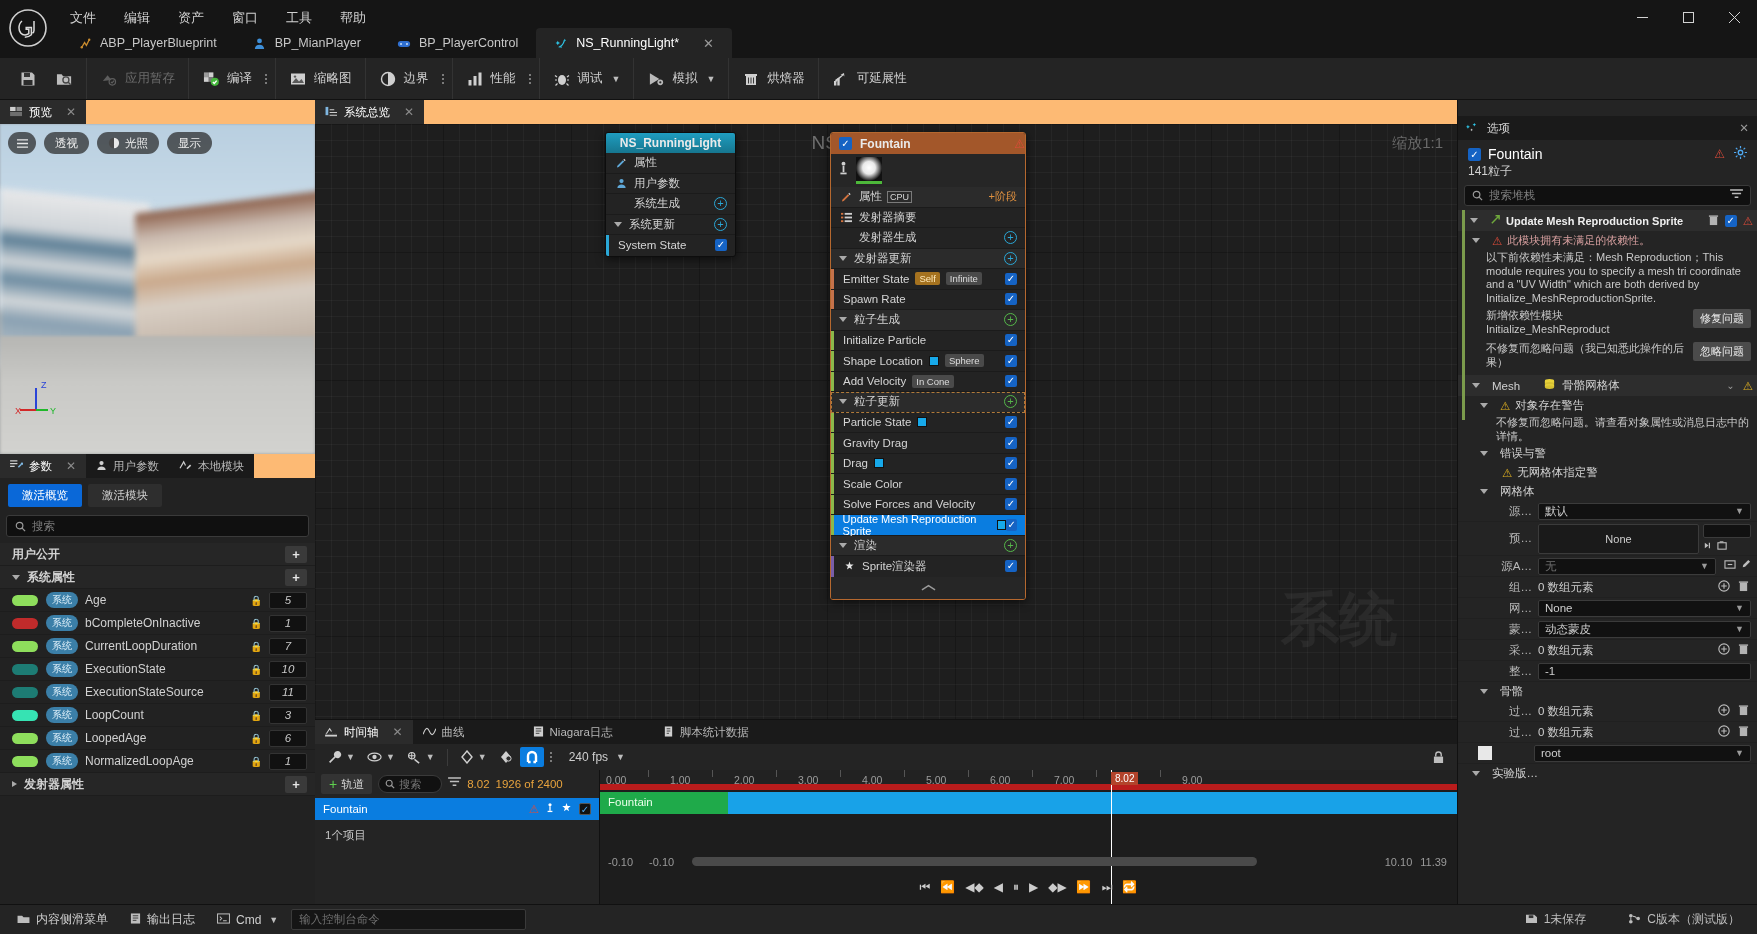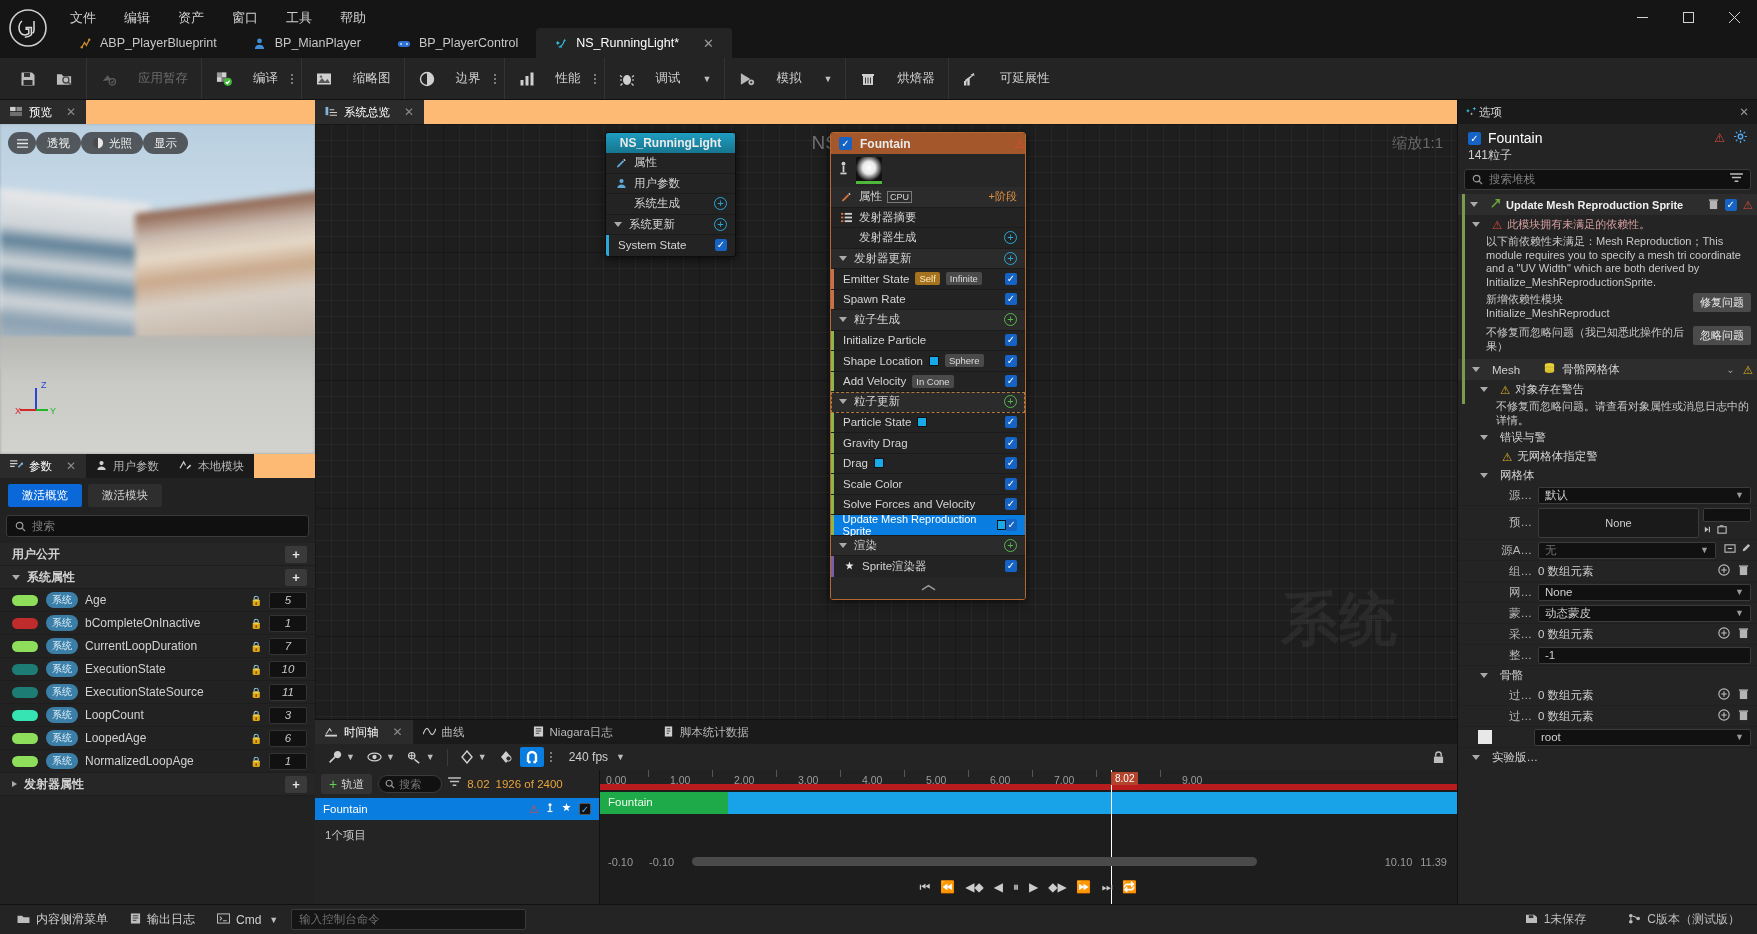--- a/index.html
+++ b/index.html
@@ -25,21 +25,21 @@
   .tab{ height:30px; display:flex; align-items:center; gap:8px; padding:0 18px; font-size:12.5px;
         color:#c8c8c8; border-radius:4px 4px 0 0; background:transparent;}
   .tab .tico{ width:14px;height:14px; display:flex; align-items:center; justify-content:center;}
   .tab.active{ background:#242424; color:#fff;}
   .tab .x{ margin-left:16px; color:#9a9a9a; font-size:13px;}
 
   
   .toolbar{ height:42px; flex:0 0 42px; background:#242424; display:flex; align-items:center;
             border-bottom:1px solid #111; padding-left:6px;}
   .tb-group{ display:flex; align-items:center; height:100%; border-right:1px solid #333; padding:0 4px;}
-  .tb-btn{ display:flex; align-items:center; gap:20px; height:34px; padding:0 9px; color:#d0d0d0; font-size:12.5px; border-radius:3px;font-family:Liberation Serif, serif;}
+  .tb-btn{ display:flex; align-items:center; gap:7px; height:34px; padding:0 9px; color:#d0d0d0; font-size:12.5px; border-radius:3px;font-family:Liberation Serif, serif;}
   .tb-btn.dim{ color:#6b6b6b; }
   .tb-ico{ width:18px; height:18px; display:inline-flex; align-items:center; justify-content:center;}
   .kebab{ width:10px; display:flex; flex-direction:column; align-items:center; gap:2px; padding:0 4px;}
   .kebab i{ width:2px;height:2px;background:#999;border-radius:50%;display:block;}
   .caret{ font-size:9px; color:#bdbdbd; margin-left:2px;}
 
   
   .body{ flex:1; display:flex; min-height:0; background:#1b1b1b;}
 
   
@@ -52,21 +52,21 @@
   .pv-sky{ position:absolute; inset:0;
      background:linear-gradient(180deg,#b9cfe0 0%, #cfe0ec 38%, #dde6ec 55%, #b9b9b6 58%, #9d9d9a 100%); filter:blur(1px);}
   .pv-bldL{ position:absolute; left:0; top:72px; width:150px; height:180px;
      background:linear-gradient(180deg,#e8e9ea 0%,#cfd4d8 20%,#5d7f96 28%,#cfd4d8 40%,#6d8ca1 50%,#d3d7da 62%,#8aa1b2 72%,#c9ced2 100%);
      filter:blur(3px); transform:skewY(6deg);}
   .pv-bldR{ position:absolute; right:-10px; top:78px; width:190px; height:160px;
      background:linear-gradient(180deg,#8c5f4a 0%,#c9b9ae 16%,#e6d9c8 30%,#caa98c 44%,#d9cfc4 60%,#b9aa9d 100%);
      filter:blur(3px); transform:skewY(-7deg);}
   .pv-ground{ position:absolute; left:0; right:0; bottom:0; height:118px;
      background:linear-gradient(180deg,#b6b6b3 0%,#c9c9c6 40%,#d2d2cf 100%); filter:blur(1.5px);}
-  .pv-topbar{ position:absolute; top:8px; left:8px; display:flex; }
+  .pv-topbar{ position:absolute; top:8px; left:8px; display:flex; gap:8px; }
   .pv-pill{ background:rgba(40,40,40,.72); color:#eee; border-radius:11px; height:22px; padding:0 11px;
             display:flex; align-items:center; gap:5px; font-size:11.5px;}
   .pv-pill.round{ width:28px; padding:0; justify-content:center;}
   .axis{ position:absolute; left:14px; bottom:32px; width:46px;height:46px;}
   .sub-toggles{ display:flex; gap:6px; padding:6px 8px; background:#222;}
   .tgl{ padding:4px 14px; font-size:11.5px; border-radius:2px; color:#cfcfcf; background:#2e2e2e;}
   .tgl.on{ background:#0a68d8; color:#fff;}
   .searchbar{ margin:2px 6px 6px; height:22px; background:#101010; border:1px solid #3a3a3a; border-radius:3px;
               display:flex; align-items:center; gap:6px; padding:0 8px; color:#7d7d7d; font-size:11.5px;}
   .plist{ flex:1; overflow:hidden; position:relative;}
@@ -140,21 +140,21 @@
   .ruler span{ position:absolute; top:4px; font-size:10.5px; color:#9c9c9c;}
   .ruler i{ position:absolute; top:0; width:1px; height:7px; background:#555;}
   .clip{ position:absolute; height:22px; top:22px; }
   .playhead{ position:absolute; top:0; bottom:0; width:1px; background:#fff;}
   .phead-lbl{ position:absolute; top:-18px; left:-2px; background:#b3432b; color:#fff; font-size:10px; padding:1px 4px;}
   .sb-thumb{ position:absolute; height:9px; background:#4a4a4a; border-radius:5px;}
   .transport{ height:26px; display:flex; align-items:center; justify-content:center; gap:10px; color:#ccc;}
 
   
   .right{ width:300px; flex:0 0 300px; background:#242424; display:flex; flex-direction:column; border-left:1px solid #111;}
-  .r-head{ display:flex; align-items:center; height:24px; background:#1a1a1a; padding:0 8px; gap:0; font-size:11.5px;}
+  .r-head{ display:flex; align-items:center; height:24px; background:#1a1a1a; padding:0 8px; gap:8px; font-size:11.5px;margin-top:16px;}
   .r-title{ display:flex; align-items:center; gap:7px; padding:6px 10px 0;}
   .r-title .nm{ font-size:14px; color:#fff;}
   .cbx{ width:13px;height:13px;background:#1563c4;border-radius:2px;position:relative;}
   .cbx::after{content:"✓";position:absolute;inset:0;color:#fff;font-size:10px;text-align:center;line-height:13px;}
   .r-sub{ padding:1px 10px 5px 10px; color:#d0d0d0; font-size:12px;}
   .r-search{ margin:0 6px 4px; height:21px; background:#101010;border:1px solid #3a3a3a;border-radius:3px;
              display:flex;align-items:center;gap:6px;padding:0 7px;color:#7d7d7d;font-size:11.5px;}
   .rstack{ flex:1; overflow:hidden; position:relative; }
   .mrow{ display:flex; align-items:center; min-height:19px; font-size:11.5px; color:#d0d0d0; padding:1px 4px 1px 8px; gap:5px;}
   .mrow.modhdr{ background:#2d2d2d; font-weight:bold; color:#efefef; min-height:21px;}

